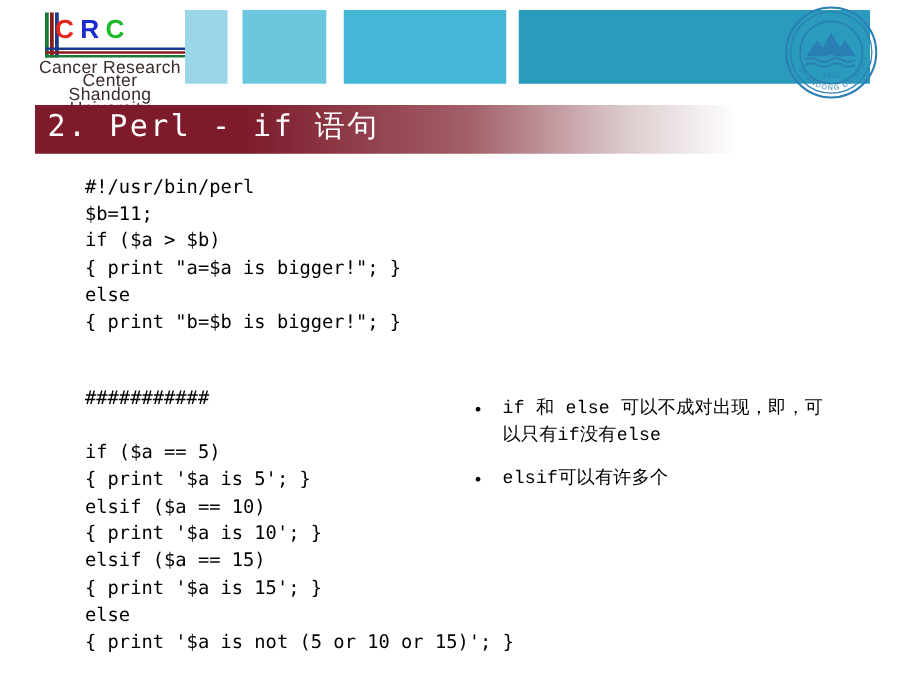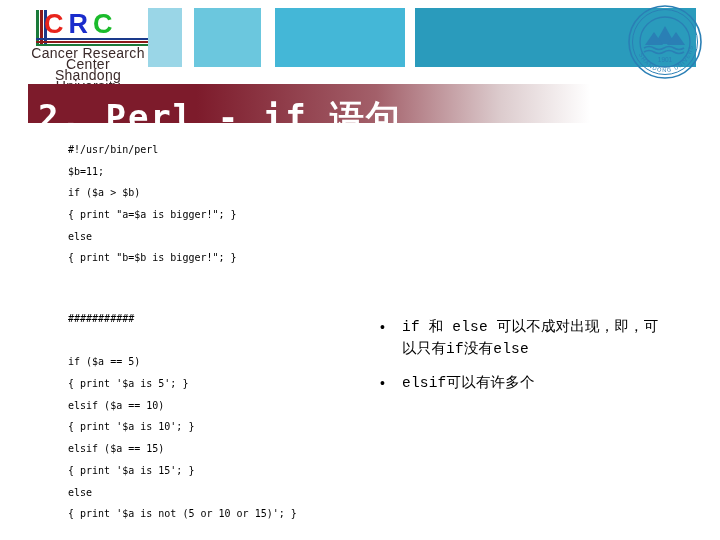--- a/index.html
+++ b/index.html
@@ -45,21 +45,21 @@
     left: 0; width: 112px; height: 2px;
   }
   #crc-logo .crc-frame .hbar.h1 { bottom: 0px; background: #1a7a3a; }
   #crc-logo .crc-frame .hbar.h2 { bottom: 3px; background: #8b1a1a; }
   #crc-logo .crc-frame .hbar.h3 { bottom: 6px; background: #1a3a8b; }
   #crc-logo .crc-letters {
     position: absolute;
     left: 20px; top: 0px;
     font-family: "Liberation Sans", sans-serif;
     font-weight: bold;
-    font-size: 27px;
+    font-size: 21px;
     letter-spacing: 5px;
     line-height: 32px;
   }
   #crc-logo .crc-letters .c1 { color: #e8241c; }
   #crc-logo .crc-letters .r  { color: #1a2ccc; }
   #crc-logo .crc-letters .c2 { color: #1bbb2b; }
   #crc-logo .crc-sub {
     position: absolute;
     left: 0; top: 40px;
     width: 128px;
@@ -89,35 +89,35 @@
     left: 28px; top: 84px;
     width: 562px; height: 39px;
   }
   #title-bar .tb-bg {
     position: absolute;
     inset: 0;
     background: linear-gradient(to right, #7d1navy 0%, #7d1b2b 0%, #8e2233 32%, #a85c66 62%, #d8c4c6 85%, #ffffff 100%);
   }
   #title-text {
     position: absolute;
-    left: 10px; top: 16px;
+    left: 10px; top: 0;
     color: #ffffff;
     font-family: "DejaVu Sans Mono", "Liberation Mono", monospace;
-    font-weight: bold;
-    font-size: 34px;
+    font-weight: normal;
+    font-size: 24px;
     line-height: 35px;
     letter-spacing: 2px;
     white-space: nowrap;
   }
 
   
   .code-block {
     position: absolute;
     font-family: "DejaVu Sans Mono", "Liberation Mono", monospace;
-    font-size: 10px;
+    font-size: 15px;
     line-height: 21.7px;
     color: #000000;
     white-space: pre;
   }
   #code-block-1 { left: 68px; top: 139px; }
   #code-block-2 { left: 68px; top: 308px; }
   .code-line { white-space: pre; height: 21.7px; }
   .code-line.blank { height: 21.7px; }
 
   

